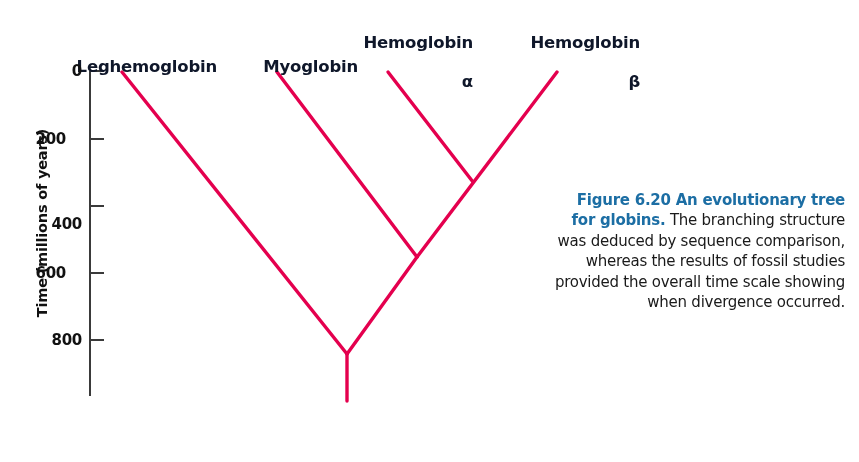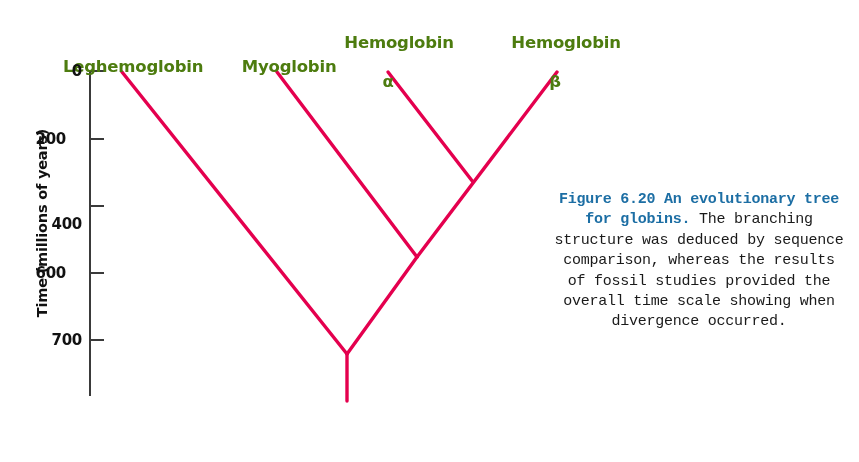--- a/index.html
+++ b/index.html
@@ -24,22 +24,22 @@
   #tree-svg {
     position: absolute;
     left: 0;
     top: 0;
     width: 859px;
     height: 462px;
   }
   
   .taxon-label {
     position: absolute;
-    text-align: center;
-    color: #4d7c0f;
+    text-align: right;
+    color: #0f172a;
     font-size: 16.5px;
     font-weight: 700;
     line-height: 1.18;
     letter-spacing: -0.2px;
     white-space: pre;
   }
   .taxon-label .sub {
     display: block;
     font-weight: 700;
   }
@@ -77,22 +77,21 @@
   #caption {
     position: absolute;
     left: 553px;
     top: 190px;
     width: 292px;
     font-size: 15px;
     line-height: 1.36;
     color: #1a1a1a;
     letter-spacing: -0.25px;
     font-weight: 400;
-    text-align: center;
-    font-family: Liberation Mono, monospace;
+    text-align: right;
   }
   #caption .caption-lead {
     color: #1c6ea4;
     font-weight: 700;
   }
 </style>
 </head>
 <body>
 
 <div id="figure-root">
@@ -134,19 +133,19 @@
     <span>Hemoglobin</span>
     <span class="sub">β</span>
   </div>
 
   <div id="y-axis-title">Time (millions of years)</div>
 
   <div class="tick-label" style="left:36px; top:62px;">0</div>
   <div class="tick-label" style="left:20px; top:130px;">200</div>
   <div class="tick-label" style="left:36px; top:197px;margin-top:18px;">400</div>
   <div class="tick-label" style="left:20px; top:264px;">600</div>
-  <div class="tick-label" style="left:36px; top:331px;">700</div>
+  <div class="tick-label" style="left:36px; top:331px;">800</div>
 
   <div id="caption">
     <span class="caption-lead">Figure 6.20  An evolutionary tree for globins.</span><span> The branching structure was deduced by sequence comparison, whereas the results of fossil studies provided the overall time scale showing when divergence occurred.</span>
   </div>
 
 </div>
 
 </body></html>

